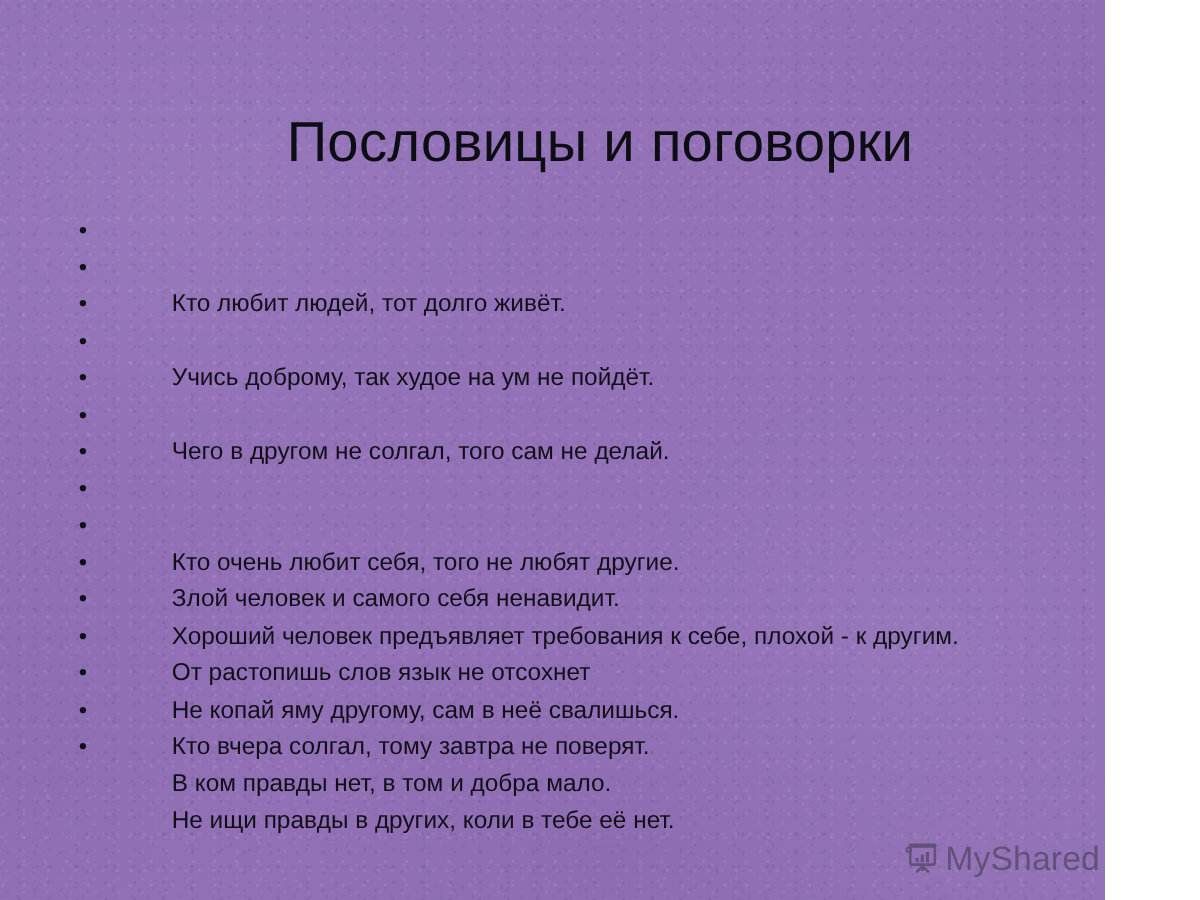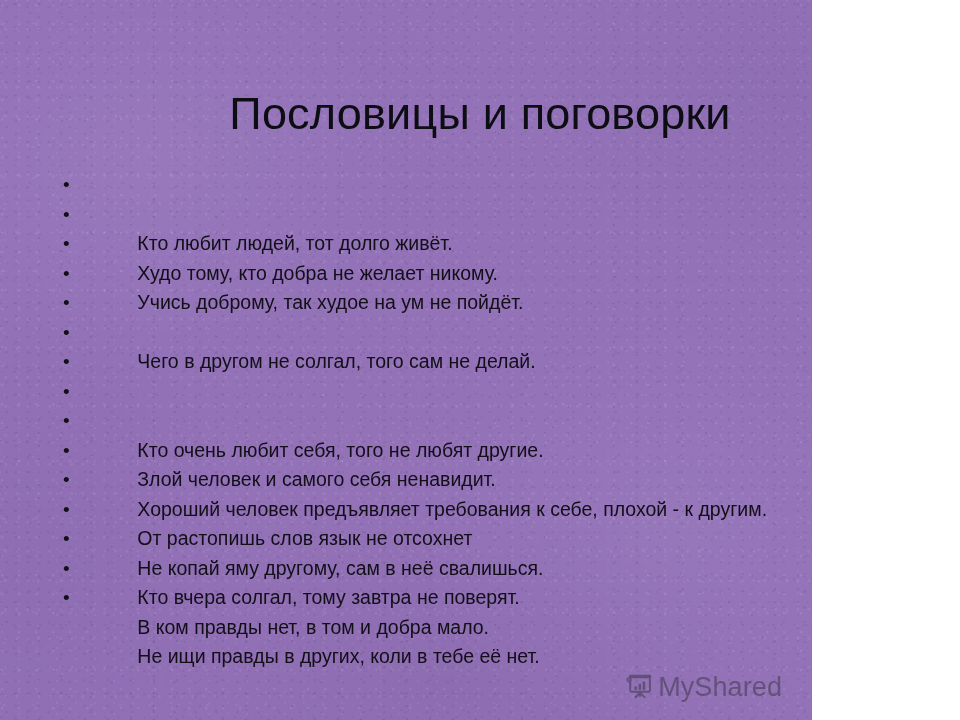--- a/index.html
+++ b/index.html
@@ -9,21 +9,21 @@
   }
   body {
     width: 960px;
     height: 720px;
     overflow: hidden;
     font-family: "Liberation Sans", "DejaVu Sans", sans-serif;
   }
 
   #slide {
     position: relative;
-    width: 812px;
+    width: 884px;
     height: 720px;
     box-sizing: border-box;
     background-color: #9372b8;
     overflow: hidden;
   }
 
   
   #slide-texture {
     position: absolute;
     inset: 0;
@@ -108,21 +108,21 @@
     width: 12px;
     line-height: 29.5px;
     font-size: 19px;
     color: #120f18;
     text-align: left;
   }
 
   
   #watermark {
     position: absolute;
-    right: 30px;
+    right: 4px;
     bottom: 18px;
     display: flex;
     gap: 2px;
     opacity: 0.46;
     z-index: 3;
   }
   #watermark-icon {
     display: block;
     width: 30px;
     height: 30px;
@@ -147,21 +147,20 @@
 
     <h1 id="title">Пословицы и поговорки</h1>
 
     <ul id="proverb-list">
       <li class="proverb-item">
         <span class="proverb-bullet">•</span>
         <span class="proverb-text">Кто любит людей, тот долго живёт.</span>
       </li>
       <li class="proverb-item">
         <span class="proverb-bullet">•</span>
-        <span class="proverb-text">Худо тому, кто добра не желает никому.</span>
       </li>
       <li class="proverb-item">
         <span class="proverb-bullet">•</span>
         <span class="proverb-text">Учись доброму, так худое на ум не пойдёт.</span>
       </li>
       <li class="proverb-item">
         <span class="proverb-bullet">•</span>
       </li>
       <li class="proverb-item">
         <span class="proverb-bullet">•</span>

